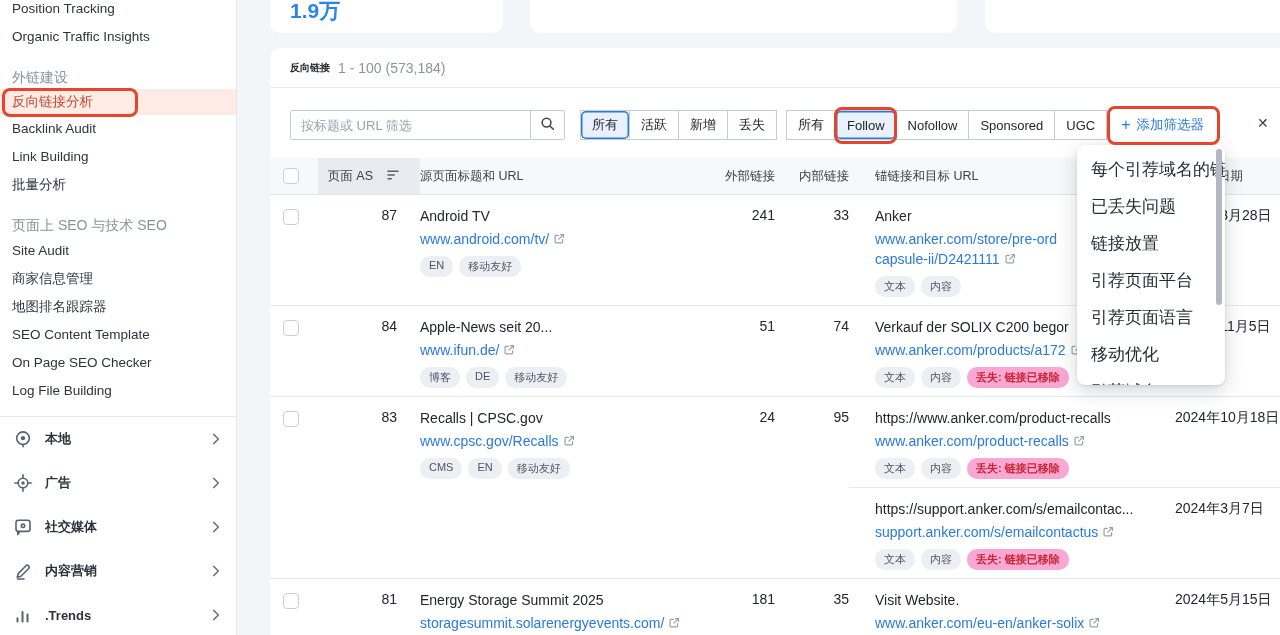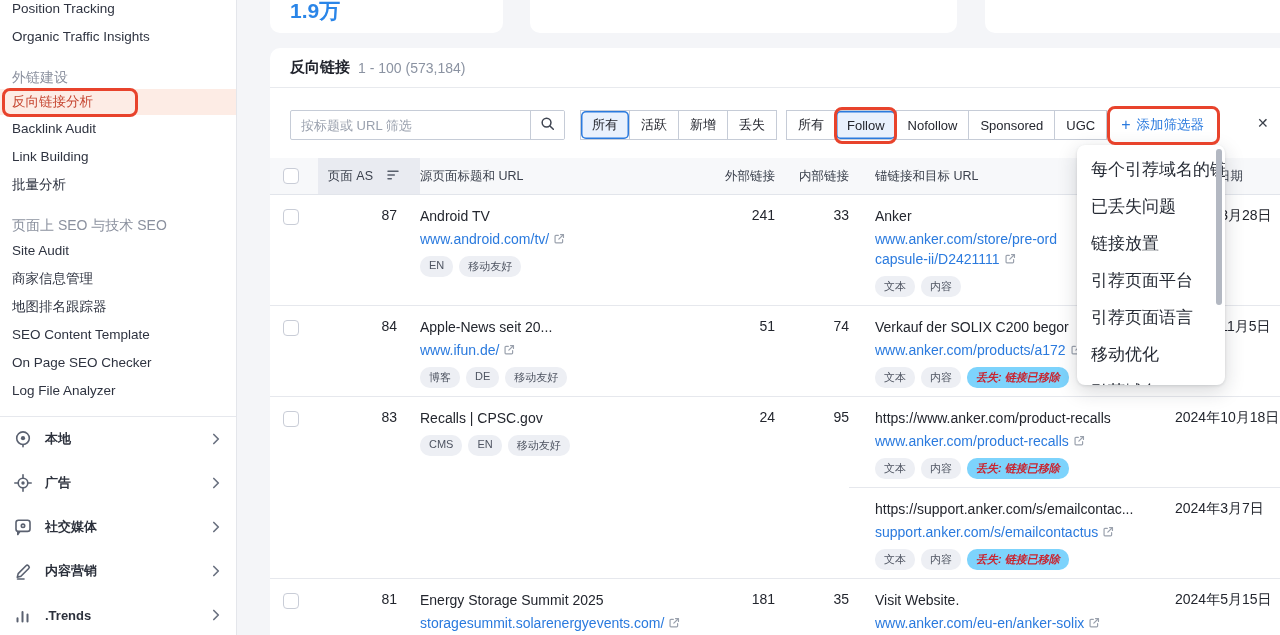--- a/index.html
+++ b/index.html
@@ -26,21 +26,21 @@
   .mini-card { position:absolute; top:-60px; height:93px; background:#fff; border-radius:10px; }
   #card1 { left:270px; width:233px; }
   #card2 { left:530px; width:427px; }
   #card3 { left:985px; width:345px; }
   .metric-value { margin:57px 0 0 20px; font-size:21px; font-weight:700; color:var(--metric,#2a85e8); }
   
   .table-card { position:absolute; left:270px; top:48px; width:1060px; height:600px;
     background:#fff; border-radius:10px 10px 0 0; }
   .card-head { height:40px; display:flex; align-items:center; padding:0 20px;
     border-bottom:1px solid #e8eaee; }
-  .card-title { font-size:15px; font-weight:700; color:#1f222b; }
+  .card-title { font-size:10px; font-weight:700; color:#1f222b; }
   .card-range { font-size:14px; color:#8b93a2; margin-left:8px; }
   
   .filter-bar { position:relative; display:flex; align-items:center; margin-top:22px;
     padding:0 20px; height:30px; }
   .searchbox { display:flex; width:275px; height:30px; border:1px solid #c6ccd7;
     border-radius:2px; background:#fff; overflow:hidden; }
   .searchbox input { flex:1; min-width:0; border:0; outline:0; padding:0 10px; font-size:13px;
     font-family:inherit; color:#24262e; background:transparent; }
   .searchbox input::placeholder { color:#9aa1ae; }
   .search-btn { width:34px; border-left:1px solid #c6ccd7; display:flex; align-items:center;
@@ -78,21 +78,21 @@
   .cell-as { text-align:right; padding-right:23px; font-size:14px; color:#23262e; }
   .cell-num { text-align:right; font-size:14px; color:#23262e; }
   .src-title, .anchor-txt { font-size:14px; color:#23262e; margin-bottom:3px; line-height:19px;
     white-space:nowrap; overflow:hidden; }
   .link { color:var(--accent,#2a7ade); font-size:14px; line-height:19px; cursor:pointer; white-space:nowrap; }
   .link-line { white-space:nowrap; line-height:19px; }
   .ext-ic { margin-left:4px; vertical-align:-1px; }
   .tags { margin-top:7px; display:flex; gap:6px; }
   .pill { font-size:11px; padding:3px 9px; border-radius:10px; background:#edeff4;
     color:#4e5461; white-space:nowrap; }
-  .pill.lost { background:#7dd3fc; color:#c92430; font-weight:700;font-style:italic; }
+  .pill.lost { background:#f9a8d4; color:#c92430; font-weight:700; }
   .cell-anchor { padding-left:26px; overflow:hidden; }
   .cell-date { font-size:14px; color:#23262e; white-space:nowrap; }
   
   .dropdown { position:absolute; left:1077px; top:145px; width:148px; height:240px;
     background:#fff; border-radius:8px; padding:6px 0; overflow:hidden; z-index:40;
     box-shadow:0 1px 3px rgba(28,32,44,.12), 0 6px 20px rgba(28,32,44,.18); }
   .dd-item { padding:7px 14px; font-size:17px; color:#262b35; white-space:nowrap; cursor:pointer; }
   .dd-scrollbar { position:absolute; right:3px; top:4px; width:6px; height:156px;
     border-radius:3px; background:#b3b8c2; }
   
@@ -110,21 +110,21 @@
       <div class="sb-item active">反向链接分析</div>
       <div class="sb-item">Backlink Audit</div>
       <div class="sb-item">Link Building</div>
       <div class="sb-item">批量分析</div>
       <div class="sb-header">页面上 SEO 与技术 SEO</div>
       <div class="sb-item">Site Audit</div>
       <div class="sb-item">商家信息管理</div>
       <div class="sb-item">地图排名跟踪器</div>
       <div class="sb-item">SEO Content Template</div>
       <div class="sb-item">On Page SEO Checker</div>
-      <div class="sb-item">Log File Analyzer</div>
+      <div class="sb-item">Log File Building</div>
     </div>
   <div class="sb-divider"></div>
   <div id="sidebar-nav">
       <div class="sb-nav-item">
         <span class="nav-ic" style="display: inline-flex;">
           <svg width="20" height="20" viewBox="0 0 20 20" fill="none" stroke="#5a6170" stroke-width="1.6">
             <circle cx="10" cy="9.2" r="6.3"></circle>
             <circle cx="10" cy="9.2" r="2.1" fill="#5a6170" stroke="none"></circle>
             <path d="M10 15.5v2.2" stroke-linecap="round"></path>
           </svg>
@@ -337,20 +337,27 @@
         </div>
         <div class="cell-date">2024年11月5日</div>
       </div>
       <div class="trow bt">
         <div class="cell-check">
           <div class="cb"></div>
         </div>
         <div class="cell-as">83</div>
         <div class="cell-src">
           <div class="src-title">Recalls | CPSC.gov</div>
+          <div class="link-line"><span class="link">www.cpsc.gov/Recalls</span><span class="ext-ic" style="display: inline-flex;">
+              <svg width="12" height="12" viewBox="0 0 14 14" fill="none" stroke="#9aa1ad" stroke-width="1.4" stroke-linecap="round" stroke-linejoin="round">
+                <path d="M6.2 2.8H3.4c-.6 0-1 .4-1 1v6.8c0 .6.4 1 1 1h6.8c.6 0 1-.4 1-1V7.8"></path>
+                <path d="M8.8 1.8h3.4v3.4"></path>
+                <path d="M12 2L6.8 7.2"></path>
+              </svg>
+            </span></div>
           <div class="tags">
             <span class="pill">CMS</span>
             <span class="pill">EN</span>
             <span class="pill">移动友好</span>
           </div>
         </div>
         <div class="cell-num">24</div>
         <div class="cell-num">95</div>
         <div class="cell-anchor">
           <div class="anchor-txt">https://www.anker.com/product-recalls</div>

